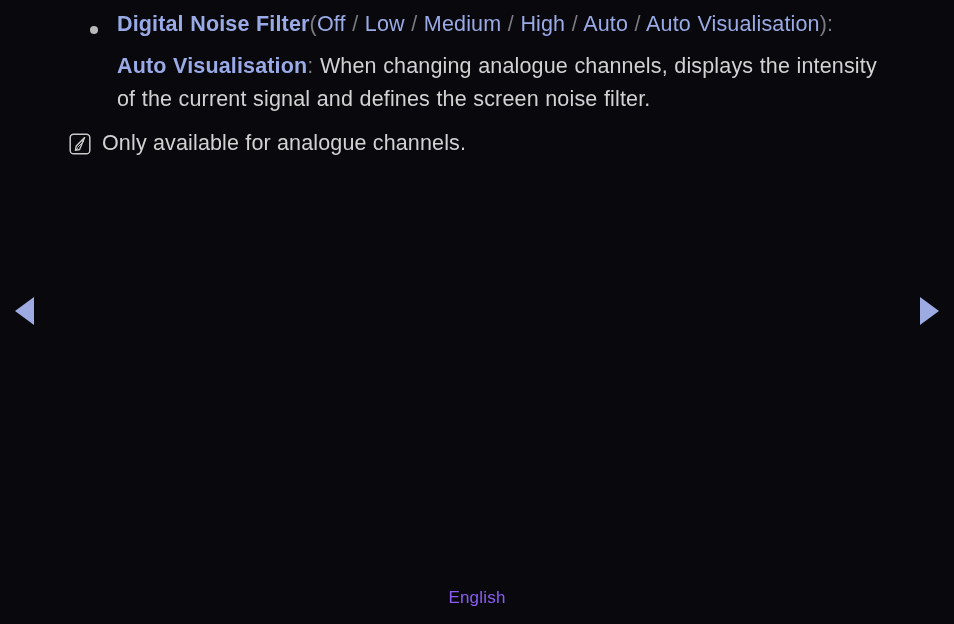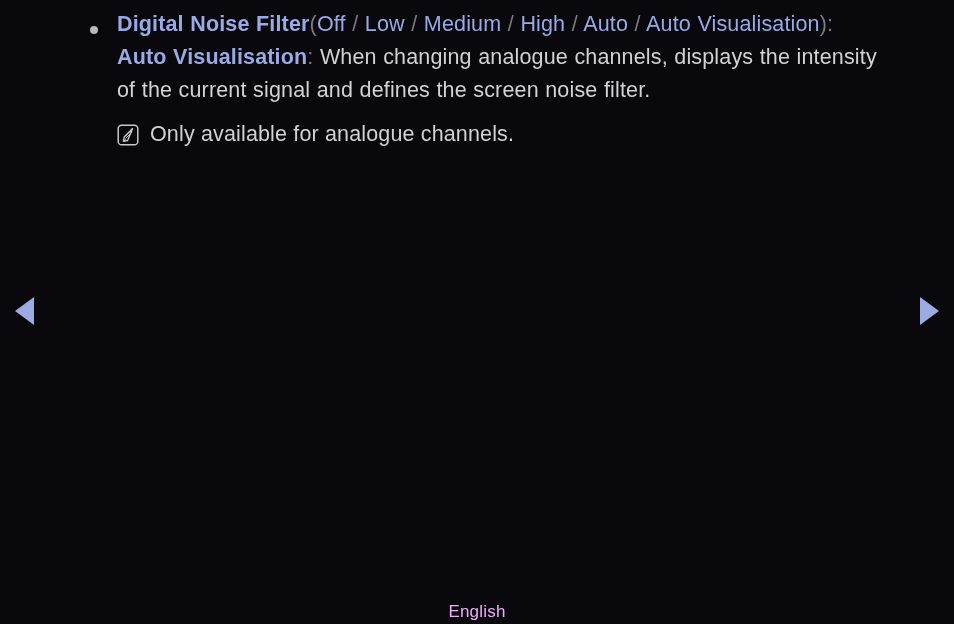--- a/index.html
+++ b/index.html
@@ -72,27 +72,28 @@
   .punct {
     color: #7b7b82;
   }
 
   .para-block {
     padding-left: 117px;
     padding-right: 56px;
   }
 
   .para.second {
+    margin-top: 9px;
   }
 
   
   .note-row {
     display: flex;
     align-items: flex-start;
-    padding-left: 117px;
+    padding-left: 69px;
     padding-right: 56px;
     margin-top: 12px;
   }
 
   .note-icon {
     flex: 0 0 auto;
     width: 22px;
     height: 22px;
     margin-top: 6px;
     margin-right: 11px;
@@ -122,24 +123,24 @@
     right: 15px;
     top: 297px;
     border-left: 19px solid #9dabe2;
   }
 
   
   .footer-lang {
     position: absolute;
     left: 0;
     right: 0;
-    top: 602px;
+    top: 588px;
     text-align: center;
     font-size: 17px;
-    color: #f0abfc;
+    color: #8b5cf6;
     letter-spacing: 0.2px;
   }
 </style>
 </head>
 <body>
 
 <div class="page">
 
   <div class="content">
 

